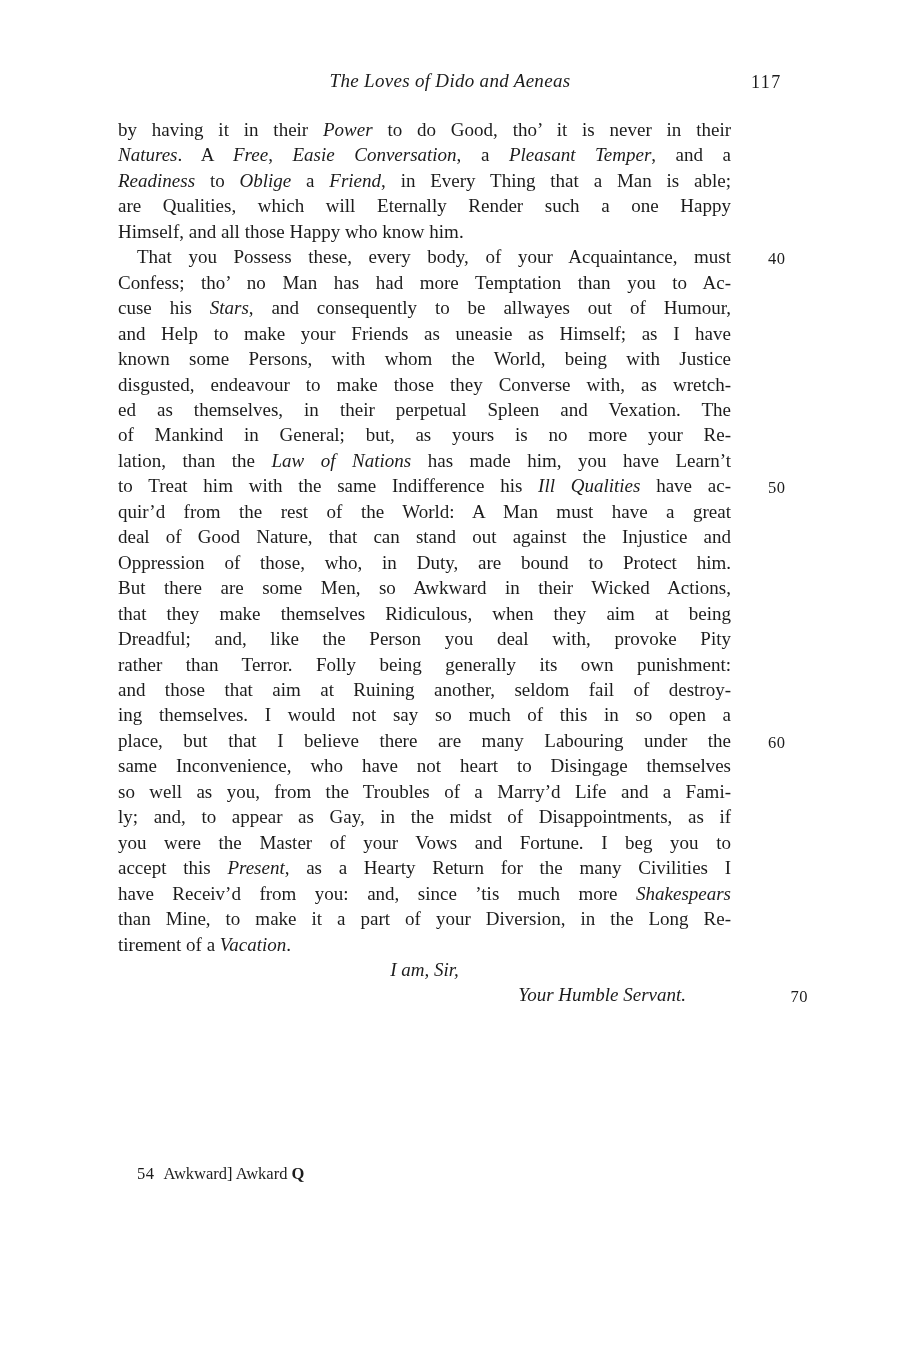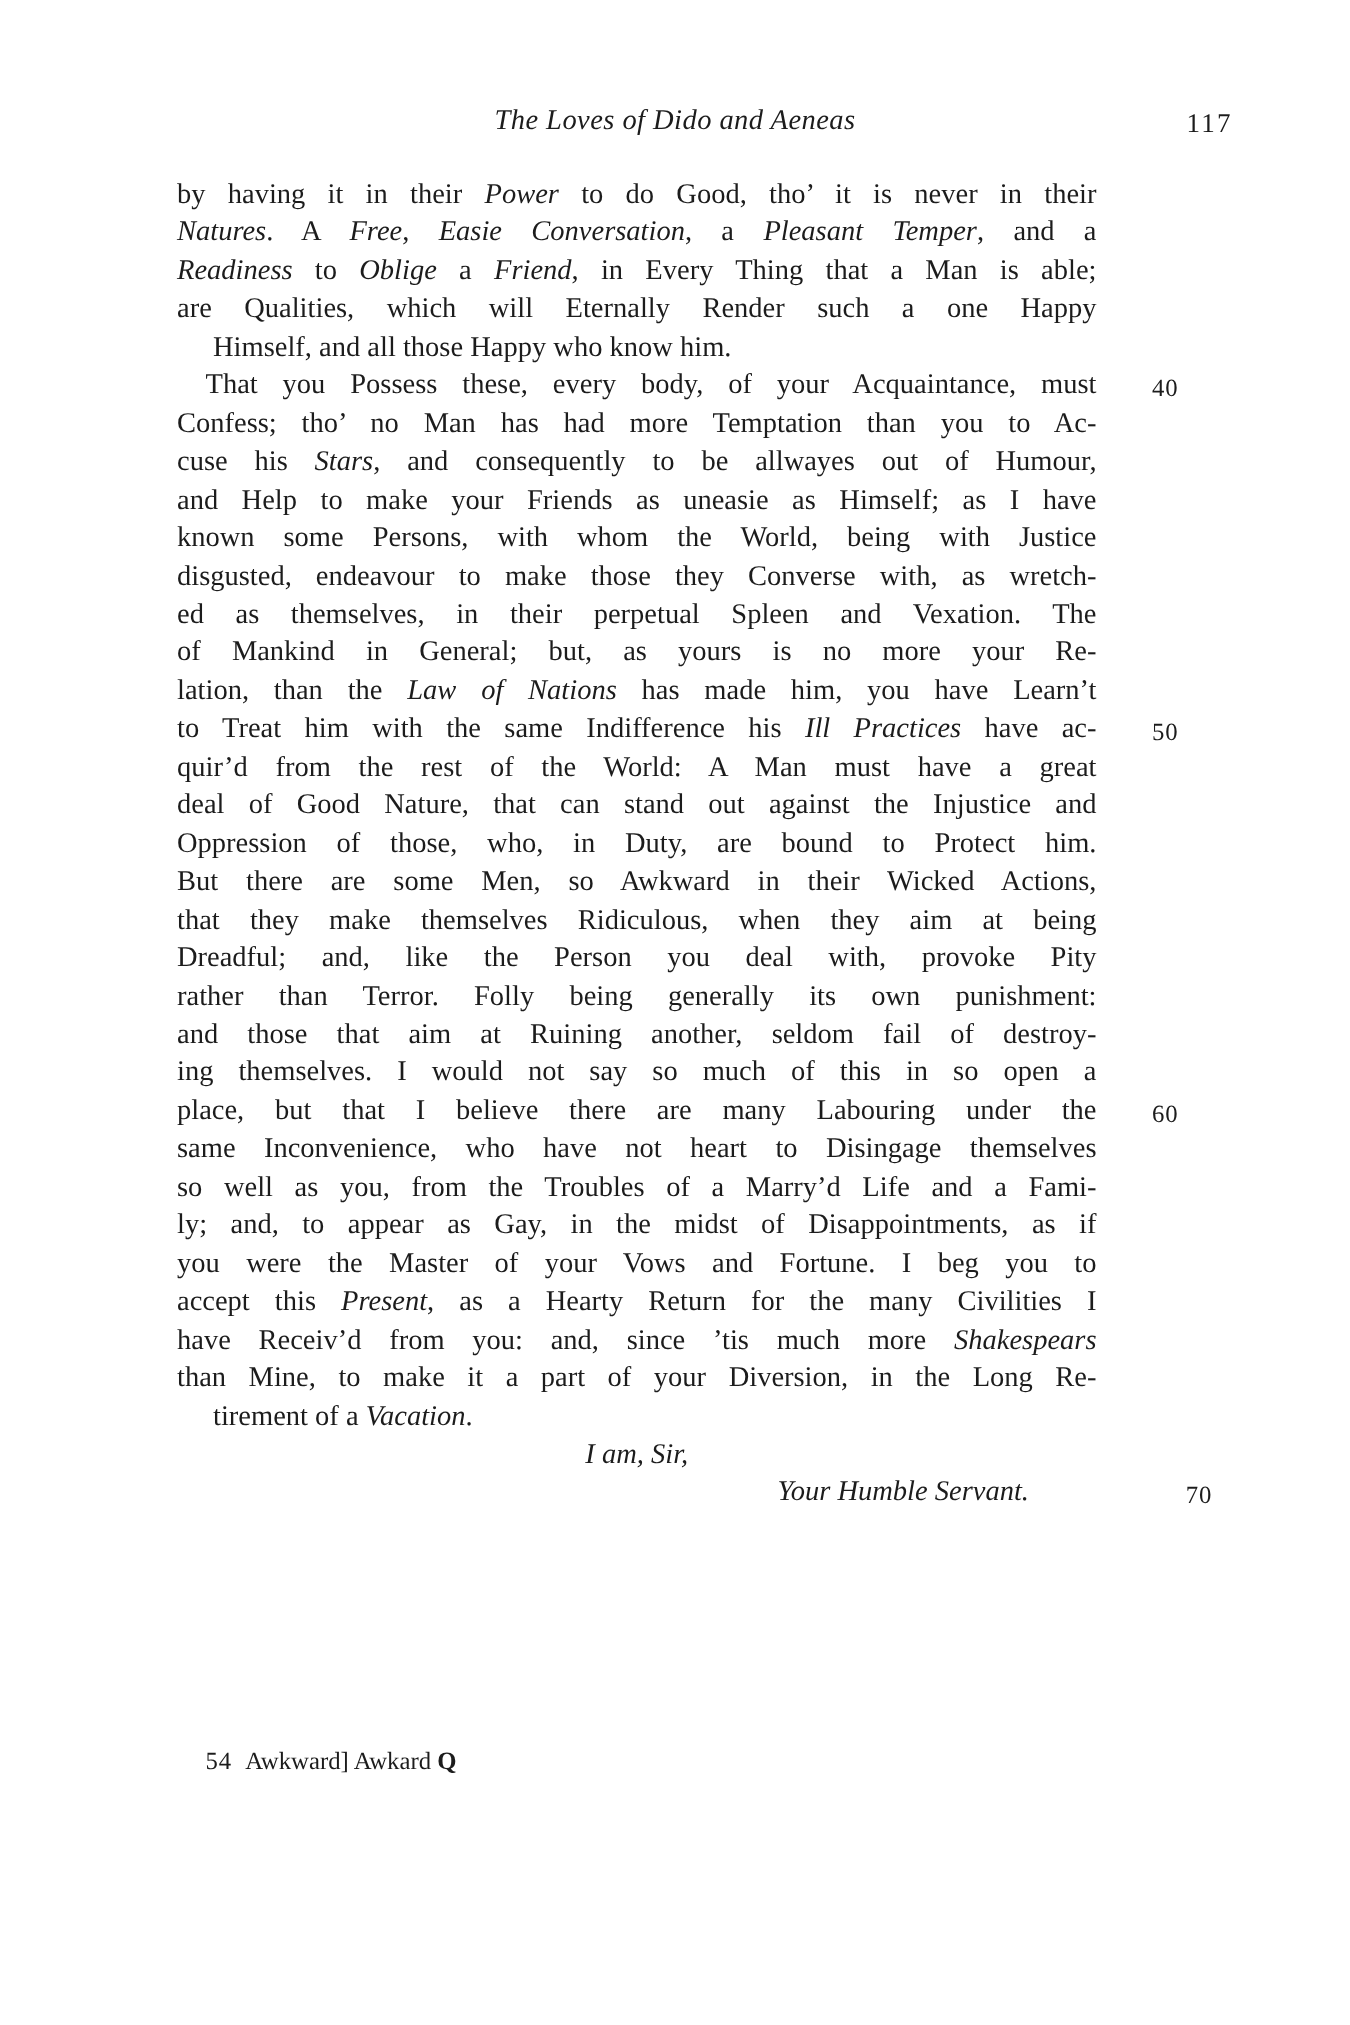--- a/index.html
+++ b/index.html
@@ -13,35 +13,35 @@
   }
   .running-head {
     position: absolute; top: 70px; left: 0; width: 900px; height: 26px;
   }
   .head-title {
     display: block; text-align: center;
     font-style: italic; font-size: 19px; letter-spacing: 0.3px;
   }
   .page-num {
     position: absolute; top: 2px; left: 751px;
-    font-size: 18px; letter-spacing: 1.5px; margin-left: 40px;
+    font-size: 18px; letter-spacing: 1.5px;
   }
   .text-block {
     position: absolute; left: 118px; top: 117px; width: 613px;
     font-size: 19px; line-height: 25.45px;
     font-kerning: normal;
   }
   .line {
     position: relative;
     text-align: justify;
     text-align-last: justify;
     hyphens: none;
     font-family: Liberation Serif, serif;
   }
-  .line.left   { text-align: left;   text-align-last: left; margin-left: 24px; }
+  .line.left   { text-align: left;   text-align-last: left; }
   .line.center { text-align: center; text-align-last: center; }
   .line.right  { text-align: right;  text-align-last: right; padding-right: 45px; }
   .line.indent { text-indent: 19px; }
   .lineno {
     position: absolute; top: 2px; right: -77px; width: 40px;
     font-size: 16.5px; letter-spacing: 0.5px;
     text-indent: 0; font-style: normal;
   }
   .footnote {
     position: absolute; left: 137px; top: 1164px;
@@ -67,21 +67,21 @@
     <div class="line left"><span>Himself, and all those Happy who know him.</span></div>
     <div class="line indent"><span>That you Possess these, every body, of your Acquaintance, must</span><span class="lineno">40</span></div>
     <div class="line"><span>Confess; tho’ no Man has had more Temptation than you to Ac-</span></div>
     <div class="line"><span>cuse his </span><i>Stars</i><span>, and consequently to be allwayes out of Humour,</span></div>
     <div class="line"><span>and Help to make your Friends as uneasie as Himself; as I have</span></div>
     <div class="line"><span>known some Persons, with whom the World, being with Justice</span></div>
     <div class="line"><span>disgusted, endeavour to make those they Converse with, as wretch-</span></div>
     <div class="line"><span>ed as themselves, in their perpetual Spleen and Vexation. The</span></div>
     <div class="line"><span>of Mankind in General; but, as yours is no more your Re-</span></div>
     <div class="line"><span>lation, than the </span><i>Law of Nations</i><span> has made him, you have Learn’t</span></div>
-    <div class="line"><span>to Treat him with the same Indifference his </span><i>Ill Practices</i><span> have ac-</span><span class="lineno">50</span></div>
+    <div class="line"><span>to Treat him with the same Indifference his </span><i>Ill Qualities</i><span> have ac-</span><span class="lineno">50</span></div>
     <div class="line"><span>quir’d from the rest of the World: A Man must have a great</span></div>
     <div class="line"><span>deal of Good Nature, that can stand out against the Injustice and</span></div>
     <div class="line"><span>Oppression of those, who, in Duty, are bound to Protect him.</span></div>
     <div class="line"><span>But there are some Men, so Awkward in their Wicked Actions,</span></div>
     <div class="line"><span>that they make themselves Ridiculous, when they aim at being</span></div>
     <div class="line"><span>Dreadful; and, like the Person you deal with, provoke Pity</span></div>
     <div class="line"><span>rather than Terror. Folly being generally its own punishment:</span></div>
     <div class="line"><span>and those that aim at Ruining another, seldom fail of destroy-</span></div>
     <div class="line"><span>ing themselves. I would not say so much of this in so open a</span></div>
     <div class="line"><span>place, but that I believe there are many Labouring under the</span><span class="lineno">60</span></div>

